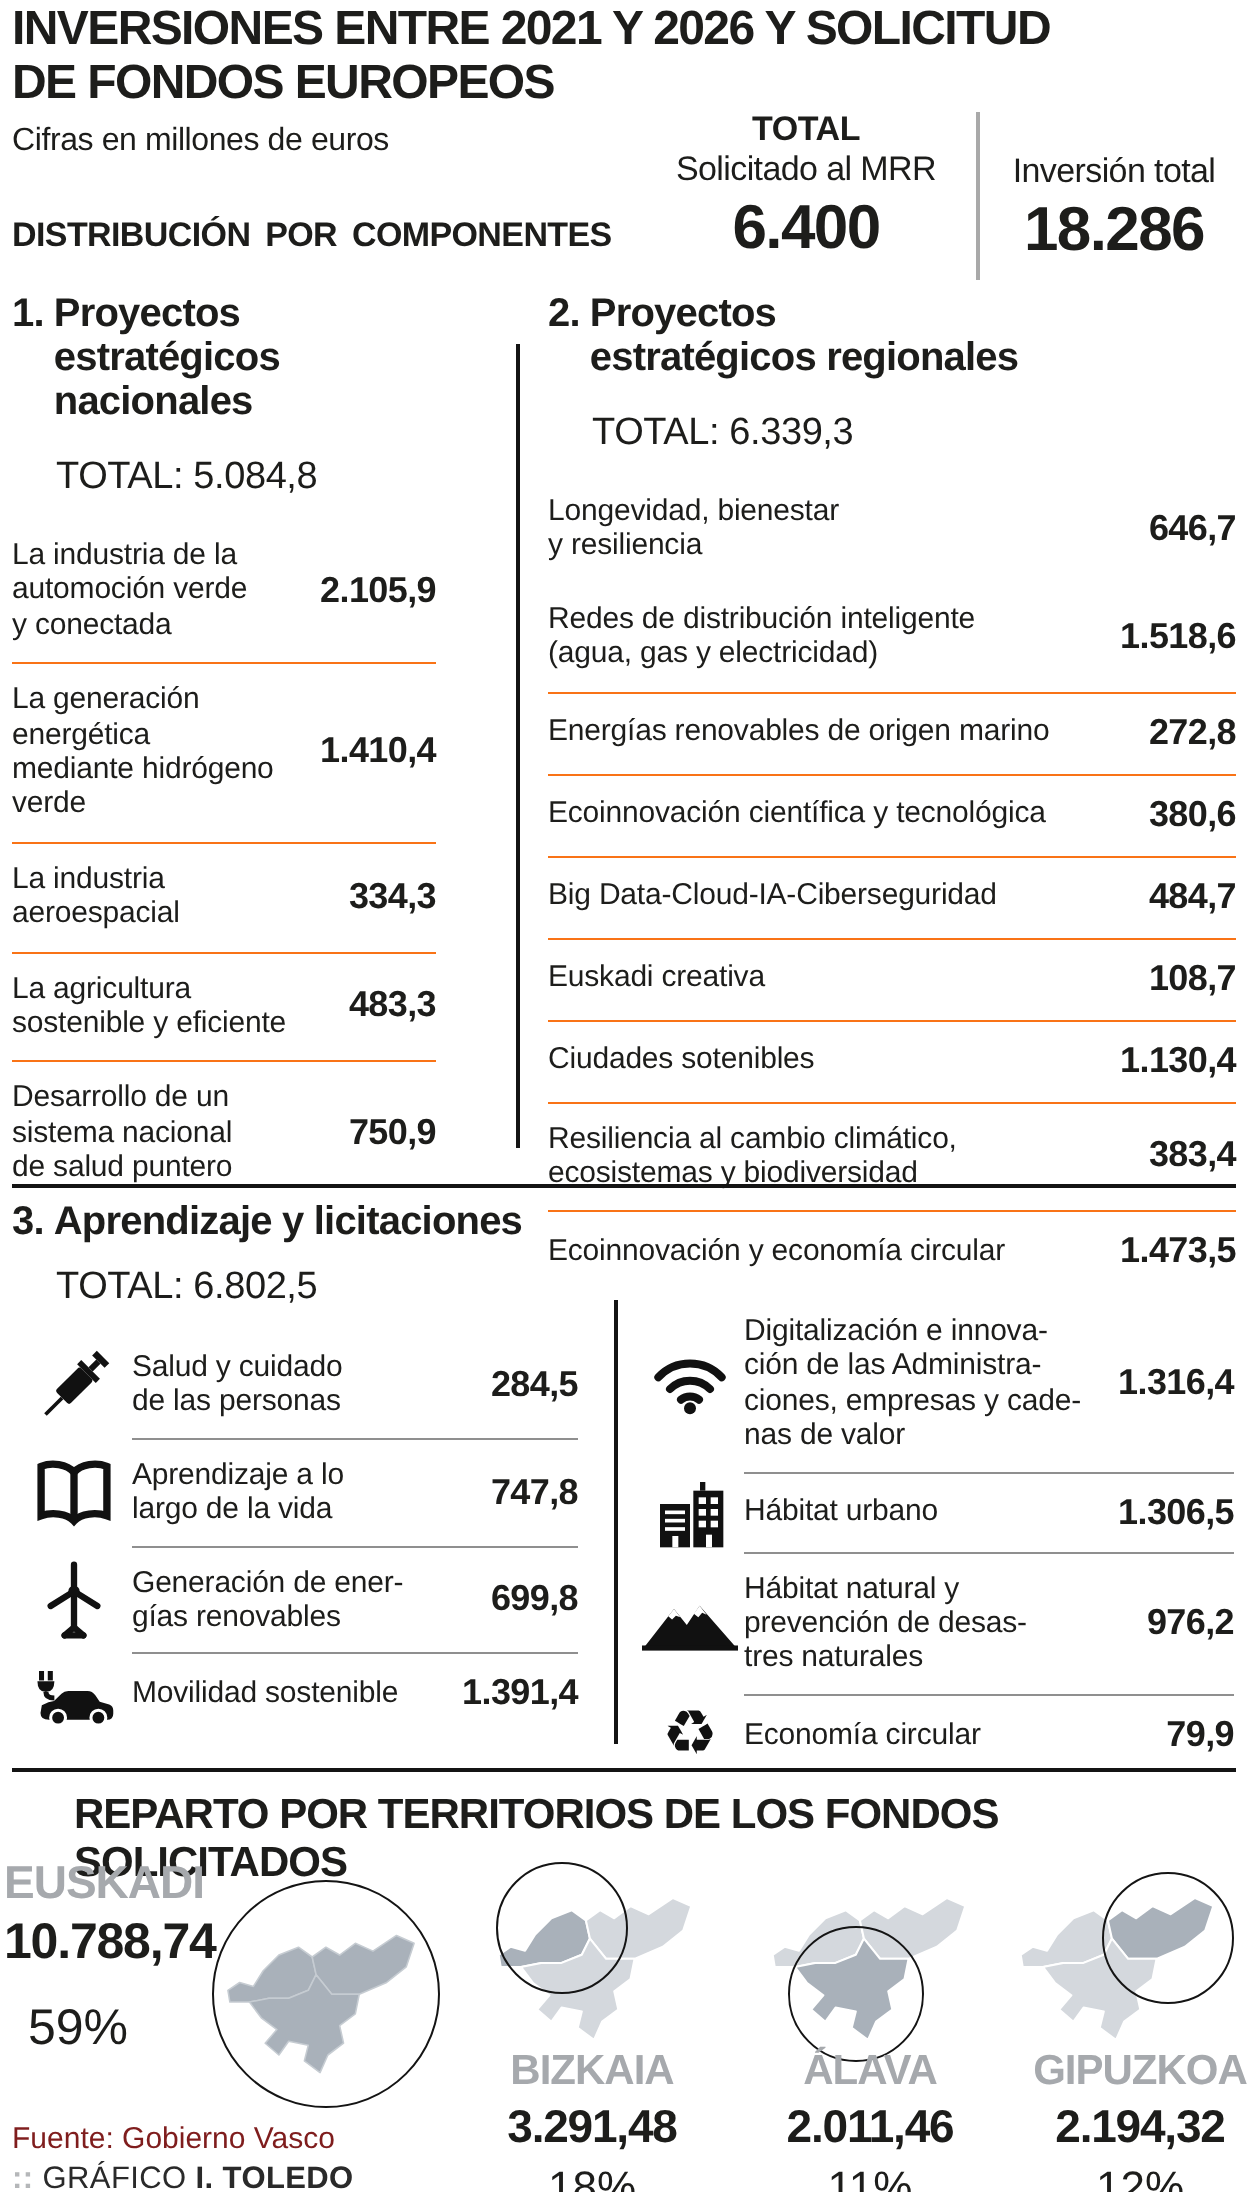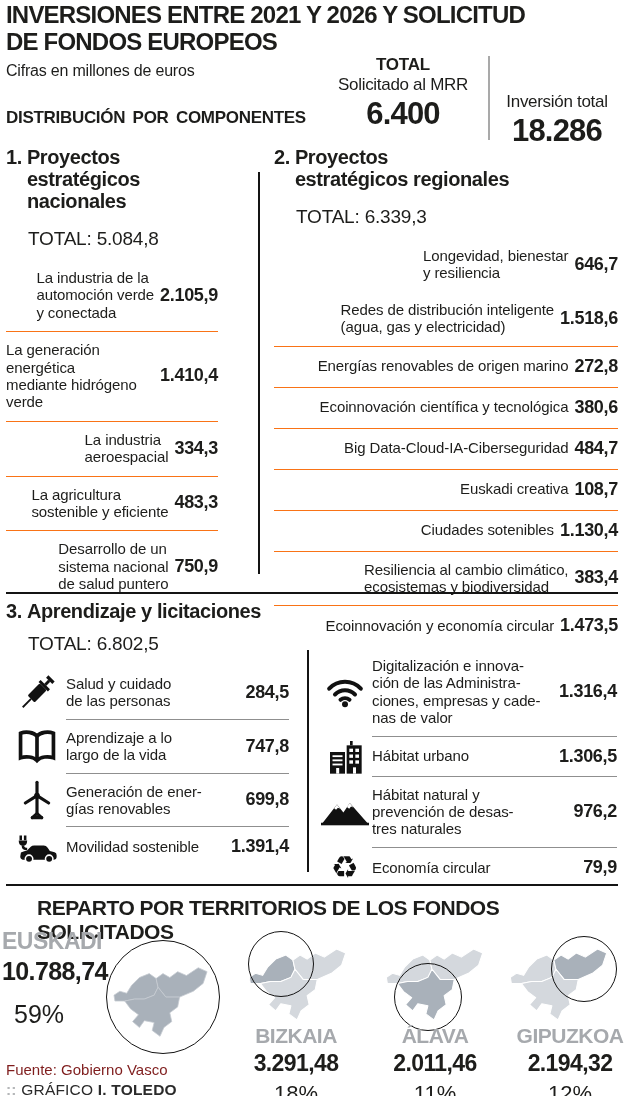--- a/index.html
+++ b/index.html
@@ -7,33 +7,33 @@
         font-family:"Liberation Sans","DejaVu Sans",sans-serif;color:#1d1d1b;}
 
   
   .title{position:absolute;left:6px;top:2px;width:616px;font-size:24px;line-height:1.12;
          font-weight:bold;letter-spacing:-0.8px;white-space:pre-line;color:#1d1d1b;}
   .subtitle{position:absolute;left:6px;top:62px;font-size:16px;letter-spacing:-0.2px;}
   .tot-block{position:absolute;left:318px;top:55px;width:170px;text-align:center;}
   .tot-label{font-size:17px;font-weight:bold;letter-spacing:-0.2px;}
   .tot-sub{font-size:17px;letter-spacing:-0.3px;}
   .tot-value{font-size:31px;font-weight:bold;letter-spacing:-0.8px;margin-top:1px;}
-  .inv-block{position:absolute;left:492px;top:92px;width:130px;text-align:center;}
+  .inv-block{position:absolute;left:492px;top:76px;width:130px;text-align:center;}
   .vline-gray{position:absolute;left:488px;top:56px;width:2px;height:84px;background:#a9a9a9;}
   .dist{position:absolute;left:6px;top:108px;font-size:17px;font-weight:bold;
         letter-spacing:-0.3px;word-spacing:3px;}
 
   
   .col{position:absolute;}
   .s1{left:6px;top:146px;width:212px;}
   .s2{left:274px;top:146px;width:344px;}
   .sec-h{display:flex;gap:5px;font-size:20px;font-weight:bold;line-height:1.1;letter-spacing:-0.4px;}
   .sec-h .txt{white-space:pre-line;}
   .sec-total{font-size:19px;letter-spacing:-0.2px;margin:16px 0 10px 22px;}
-  .row{display:flex;justify-content:flex-end;align-items:center;padding:9px 0 10px;}
+  .row{display:flex;justify-content:space-between;align-items:center;padding:9px 0 10px;}
   .row.sep{border-bottom:1px solid #f97316;}
   .lbl{font-size:15px;line-height:1.16;letter-spacing:-0.1px;white-space:pre-line;}
   .val{font-size:18px;font-weight:bold;letter-spacing:-0.3px;margin-left:6px;white-space:nowrap;}
   .vdiv{position:absolute;width:2px;background:#141414;}
   .v12{left:258px;top:172px;height:402px;}
   .hline{position:absolute;left:6px;width:612px;height:2px;background:#141414;}
   .h1{top:592px;} .h2{top:884px;}
 
   
   .s3head{position:absolute;left:6px;top:600px;}

